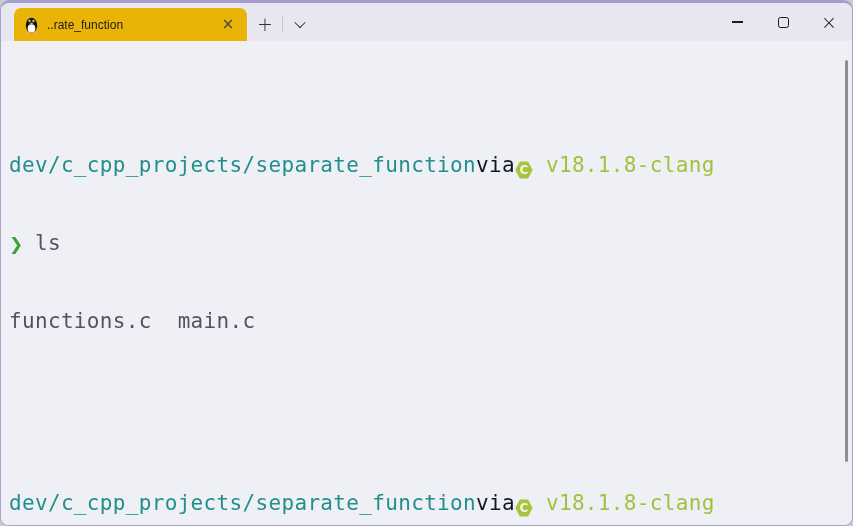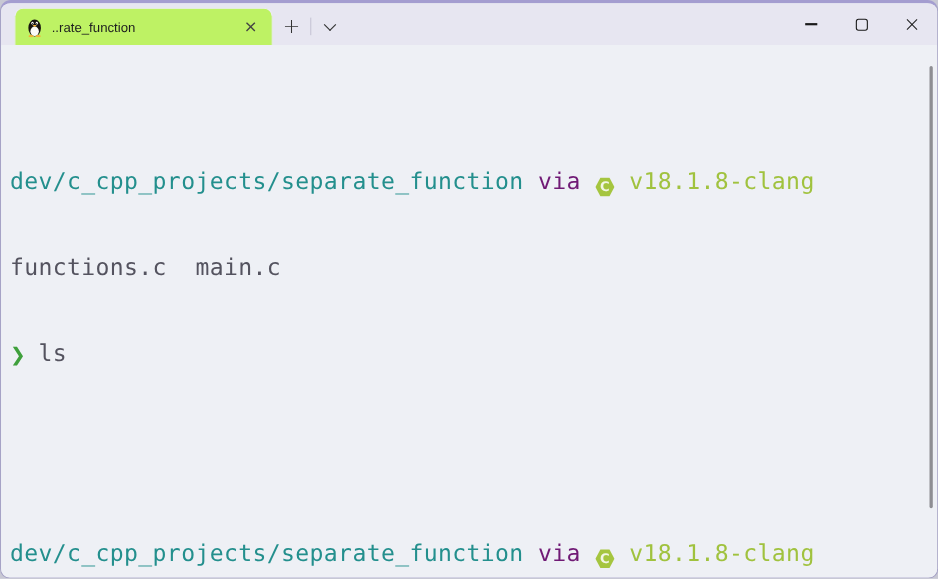--- a/index.html
+++ b/index.html
@@ -21,21 +21,21 @@
   .titlebar {
     flex: none;
     height: 38px;
     background: #e7e6f1;
     display: flex;
     align-items: stretch;
   }
   .tab {
     margin: 4px 0 0 12px;
     width: 235px;
-    background: #bef264;
+    background: #eab308;
     border: 1px solid #ececf4;
     border-bottom: none;
     border-radius: 8px 8px 0 0;
     display: flex; align-items: center;
     padding: 0 8px 0 10px;
     gap: 8px;
     justify-content: center;
   }
   .tab-title {
     flex: 1;
@@ -84,21 +84,21 @@
     font-family: "DejaVu Sans Mono", "Liberation Mono", monospace;
     font-size: 21px;
     line-height: 26px;
     letter-spacing: 0.33px;
     color: #54535f;
     white-space: pre;
     overflow: hidden;
   }
   .line { height: 26px; }
   .path { color: #238f8d; text-align: center; }
-  .via  { color: #701a75; margin: 0 13px; }
+  .via  { color: #0f172a; margin: 0 0; }
   .ver  { color: #a0c23e; }
   .lang-icon {
     display: inline-block;
     width: 18px; height: 18px;
     background: #a5c53f;
     clip-path: polygon(27% 3%, 73% 3%, 98% 50%, 73% 97%, 27% 97%, 2% 50%);
     color: #f2f6e4;
     font-family: "DejaVu Sans", sans-serif;
     font-size: 12px; font-weight: bold;
     line-height: 18px; text-align: center;
@@ -158,22 +158,22 @@
       </button>
       <button class="ctrl">
         <span class="close-x">×</span>
       </button>
     </div>
   </div>
 
   <div class="term">
     
     <div class="line"><span class="path">dev/c_cpp_projects/separate_function</span><span class="via">via</span><span class="lang-icon">C</span><span class="ver">v18.1.8-clang</span></div>
+    <div class="line"><span class="sym">❯</span><span>ls</span></div>
     <div class="line"><span>functions.c  main.c</span></div>
-    <div class="line"><span class="sym">❯</span><span>ls</span></div>
     <div class="line"></div>
     
     <div class="line"><span class="path">dev/c_cpp_projects/separate_function</span><span class="via">via</span><span class="lang-icon">C</span><span class="ver">v18.1.8-clang</span></div>
     
     
     
     
     
     
     

